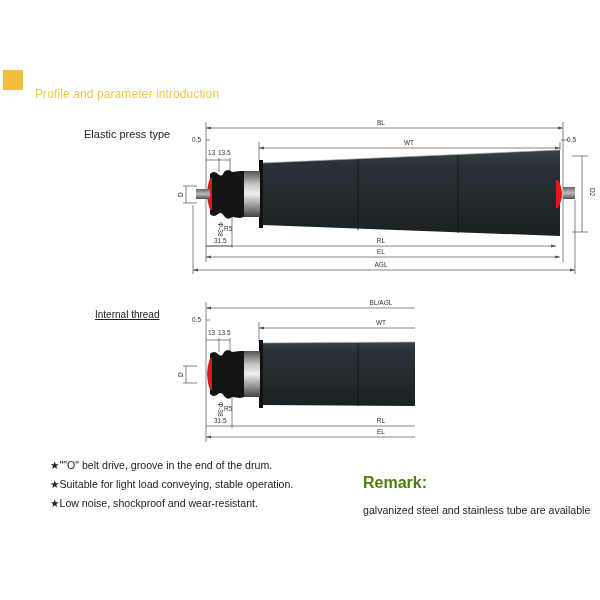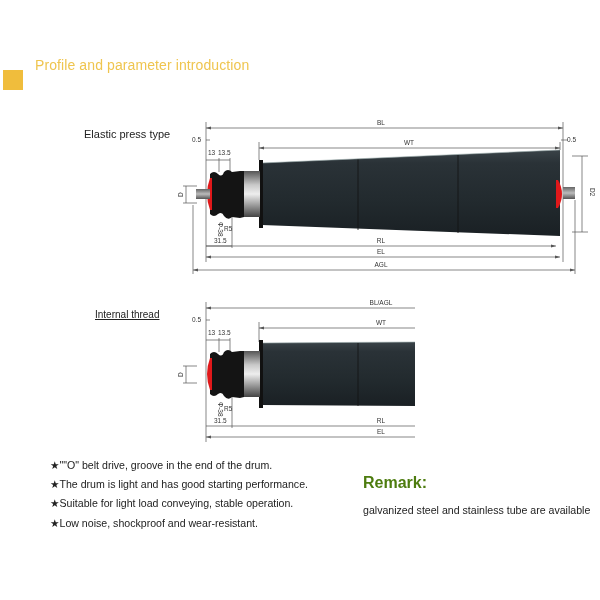--- a/index.html
+++ b/index.html
@@ -1,18 +1,18 @@
 <!DOCTYPE html>
 <html><head>
 <meta charset="utf-8">
 <style>
   html,body{margin:0;padding:0;background:#ffffff;}
   body{width:600px;height:600px;position:relative;overflow:hidden;font-family:"Liberation Sans",sans-serif;color:#222;}
   .sec-square{position:absolute;left:3px;top:70px;width:20px;height:20px;background:#f0bd3c;}
-  .sec-title{position:absolute;left:35px;top:57px;font-size:14px;color:#efc54f;letter-spacing:0.1px;}
+  .sec-title{position:absolute;left:35px;top:87px;font-size:12px;color:#efc54f;letter-spacing:0.1px;}
   .type-label{position:absolute;font-size:11px;color:#222;}
   .diagram{position:absolute;left:0;top:0;}
   .features{position:absolute;left:50px;top:456px;font-size:10.6px;color:#222;line-height:19.2px;}
   .features div{white-space:nowrap;}
   .remark-title{position:absolute;left:363px;top:474px;font-size:16px;font-weight:bold;color:#4d7c0f;}
   .remark-text{position:absolute;left:363px;top:504px;font-size:10.6px;color:#222;white-space:nowrap;}
   svg text{font-family:"Liberation Sans",sans-serif;}
 </style>
 </head>
 <body>
@@ -168,19 +168,18 @@
       <text x="214" y="423">31.5</text>
       <text x="224" y="411">R5</text>
       <text x="0" y="0" transform="translate(183,377) rotate(-90)">D</text>
       <text x="0" y="0" transform="translate(218,402) rotate(90)">Φ-38</text>
     </g>
   </g>
 </svg>
 
 <div class="features">
   <div>★""O" belt drive, groove in the end of the drum.</div>
-  <div>★The drum is light and has good starting performance.</div>
   <div>★Suitable for light load conveying, stable operation.</div>
   <div>★Low noise, shockproof and wear-resistant.</div>
 </div>
 
 <div class="remark-title">Remark:</div>
 <div class="remark-text">galvanized steel and stainless tube are available</div>
 
 </body></html>

